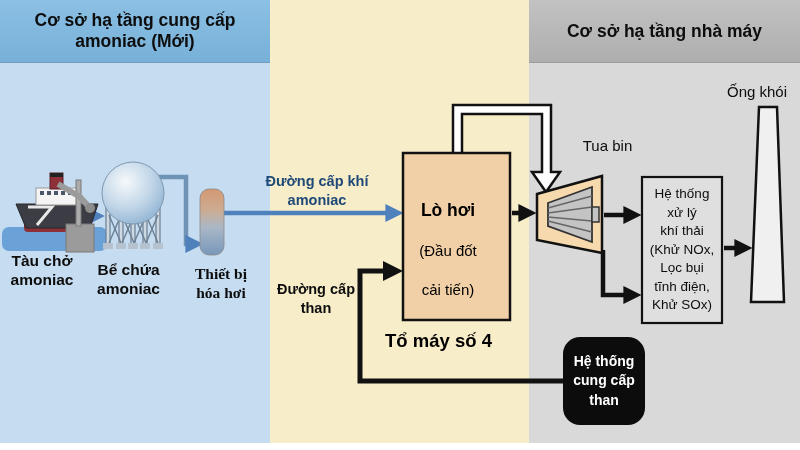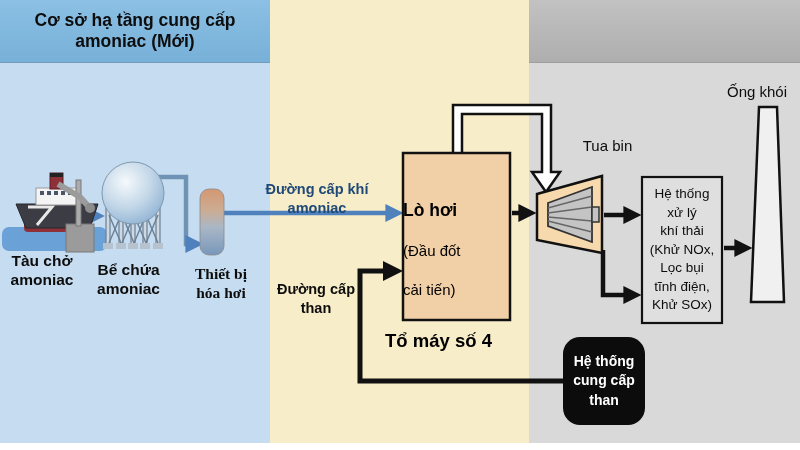--- a/index.html
+++ b/index.html
@@ -14,21 +14,21 @@
        line-height:21px;color:#0d0d0d;text-align:center;border-bottom:1px solid rgba(0,0,0,.18);}
   .hdr-left{left:0;width:270px;background:linear-gradient(#8cc0e4,#77b0d8);}
   .hdr-mid{left:270px;width:259px;background:linear-gradient(#e2d7a5,#d6c98e);}
   .hdr-right{left:529px;width:271px;background:linear-gradient(#c2c2c2,#aeaeae);}
   svg{position:absolute;left:0;top:0;}
   .lbl{position:absolute;text-align:center;color:#0d0d0d;}
   .lbl-bold{font-weight:bold;font-size:15.5px;line-height:18.5px;}
   .lbl-blue{font-weight:bold;font-size:14.5px;line-height:19px;color:#1f4977;}
   .lbl-coal{font-weight:bold;font-size:14.5px;line-height:19px;color:#0d0d0d;}
   .lbl-plain{font-size:15px;line-height:18px;}
-  .boiler-text{position:absolute;left:403px;top:199px;width:90px;}
+  .boiler-text{position:absolute;left:403px;top:199px;width:90px;text-align:center;}
   .boiler-title{font-weight:bold;font-size:17.5px;line-height:22px;}
   .boiler-sub{font-size:15px;line-height:19px;margin-top:20px;}
   .unit{position:absolute;left:385px;top:330px;width:140px;text-align:left;
         font-weight:bold;font-size:18.5px;}
   .treat{position:absolute;left:642px;top:177px;width:80px;height:146px;
          display:flex;flex-direction:column;align-items:center;justify-content:center;
          font-size:13.5px;line-height:18.6px;text-align:center;color:#0d0d0d;}
   .coalbox{position:absolute;left:563px;top:337px;width:82px;height:88px;
            display:flex;flex-direction:column;align-items:center;justify-content:center;
            font-weight:bold;font-size:14px;line-height:19.5px;color:#fff;text-align:center;}
@@ -40,20 +40,21 @@
 
   <div class="col col-left"></div>
   <div class="col col-mid"></div>
   <div class="col col-right"></div>
 
   <div class="hdr hdr-left">
     <div>Cơ sở hạ tầng cung cấp</div>
     <div>amoniac (Mới)</div>
   </div>
   <div class="hdr hdr-right">
+    <div>Cơ sở hạ tầng nhà máy</div>
   </div>
 
   <svg width="800" height="450" viewBox="0 0 800 450">
     <defs>
       <marker id="mblack" markerWidth="4" markerHeight="4" refX="0.8" refY="2" orient="auto">
         <path d="M0,0 L4,2 L0,4 Z" fill="#111"></path>
       </marker>
       <marker id="mblue" markerWidth="4" markerHeight="4" refX="0.8" refY="2" orient="auto">
         <path d="M0,0 L4,2 L0,4 Z" fill="#4f81bd"></path>
       </marker>
@@ -162,21 +163,21 @@
   </div>
   <div class="lbl lbl-bold" style="left:86px;top:261px;width:85px;">
     <div>Bể chứa</div>
     <div>amoniac</div>
   </div>
   <div class="lbl lbl-bold" style="left:181px;top:265px;width:80px;font-family:Liberation Serif, serif;">
     <div>Thiết bị</div>
     <div>hóa hơi</div>
   </div>
 
-  <div class="lbl lbl-blue" style="left:259px;top:180px;width:116px;">
+  <div class="lbl lbl-blue" style="left:259px;top:172px;width:116px;">
     <div>Đường cấp khí</div>
     <div>amoniac</div>
   </div>
   <div class="lbl lbl-coal" style="left:271px;top:280px;width:90px;">
     <div>Đường cấp</div>
     <div>than</div>
   </div>
 
   <div class="boiler-text">
     <div class="boiler-title">Lò hơi</div>

